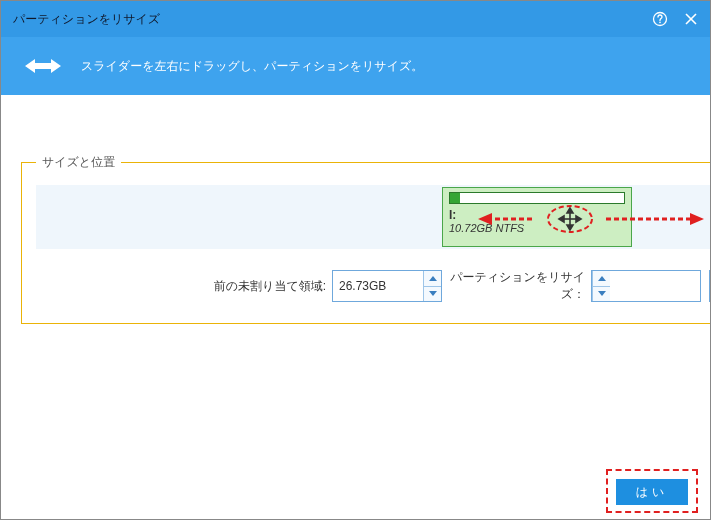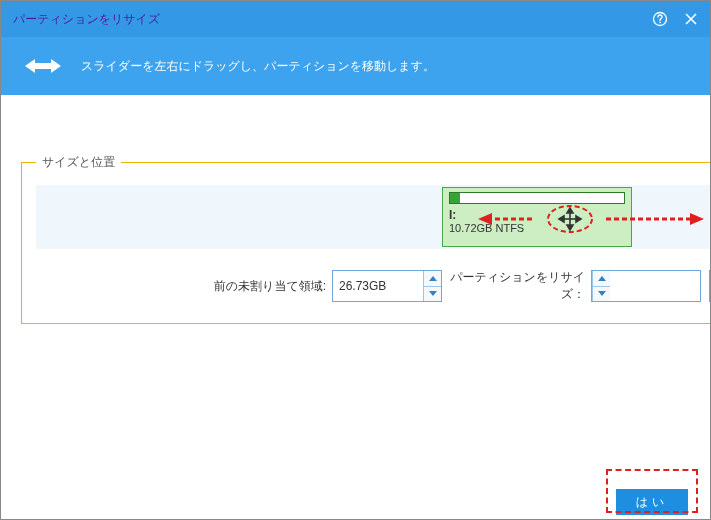--- a/index.html
+++ b/index.html
@@ -8,21 +8,21 @@
     height: 520px;
     font-family: "Meiryo", "MS PGothic", sans-serif;
     font-size: 12px;
     background: #fff;
     border: 1px solid #888;
     position: relative;
     overflow: hidden;
   }
   .titlebar {
     background: #3399e6;
-    color: #4c1d95;
+    color: #0f172a;
     height: 36px;
     display: flex;
     align-items: center;
     padding: 0 12px;
     justify-content: space-between;
   }
   .titlebar-right { display: flex; align-items: center; gap: 16px; }
   .help-icon, .close-icon { cursor: pointer; display: inline-flex; }
   .banner {
     background: #3ea3ee;
@@ -81,20 +81,21 @@
     display: flex;
     align-items: center;
     gap: 4px;
     font-size: 12px;
     color: #333;
     position: relative;
   }
   .partition-sub {
     font-size: 11px;
     color: #333;
+    font-style: italic;
   }
   .move-overlay {
     position: absolute;
     top: 16px;
     left: 440px;
     width: 230px;
     height: 36px;
     pointer-events: none;
   }
   .fields {
@@ -141,21 +142,21 @@
     display: flex;
     align-items: center;
     justify-content: center;
     cursor: pointer;
     background: #f4f9fe;
   }
   .spin-btn:first-child { border-bottom: 1px solid #9ec5e8; }
   .spin-btn svg polygon { fill: #3a7ebf; }
   .footer {
     position: absolute;
-    bottom: 4px;
+    bottom: 14px;
     right: 22px;
   }
   .ok-btn {
     width: 72px;
     height: 26px;
     background: #1e8fe0;
     color: #fff;
     border: none;
     cursor: pointer;
     font-size: 12px;
@@ -192,21 +193,21 @@
     </span>
   </div>
 </div>
 
 <div class="banner">
   <span class="banner-arrow">
     <svg width="36" height="18" viewBox="0 0 36 18">
       <polygon points="0,9 10,2 10,6 26,6 26,2 36,9 26,16 26,12 10,12 10,16" fill="#fff"></polygon>
     </svg>
   </span>
-  <span>スライダーを左右にドラッグし、パーティションを移動します。</span>
+  <span>スライダーを左右にドラッグし、パーティションをリサイズ。</span>
 </div>
 
 <div class="content">
   <fieldset class="size-pos">
     <legend>サイズと位置</legend>
 
     <div class="slider-area">
       <div class="partition-block">
         <div class="usage-bar">
           <div class="usage-fill"></div>

